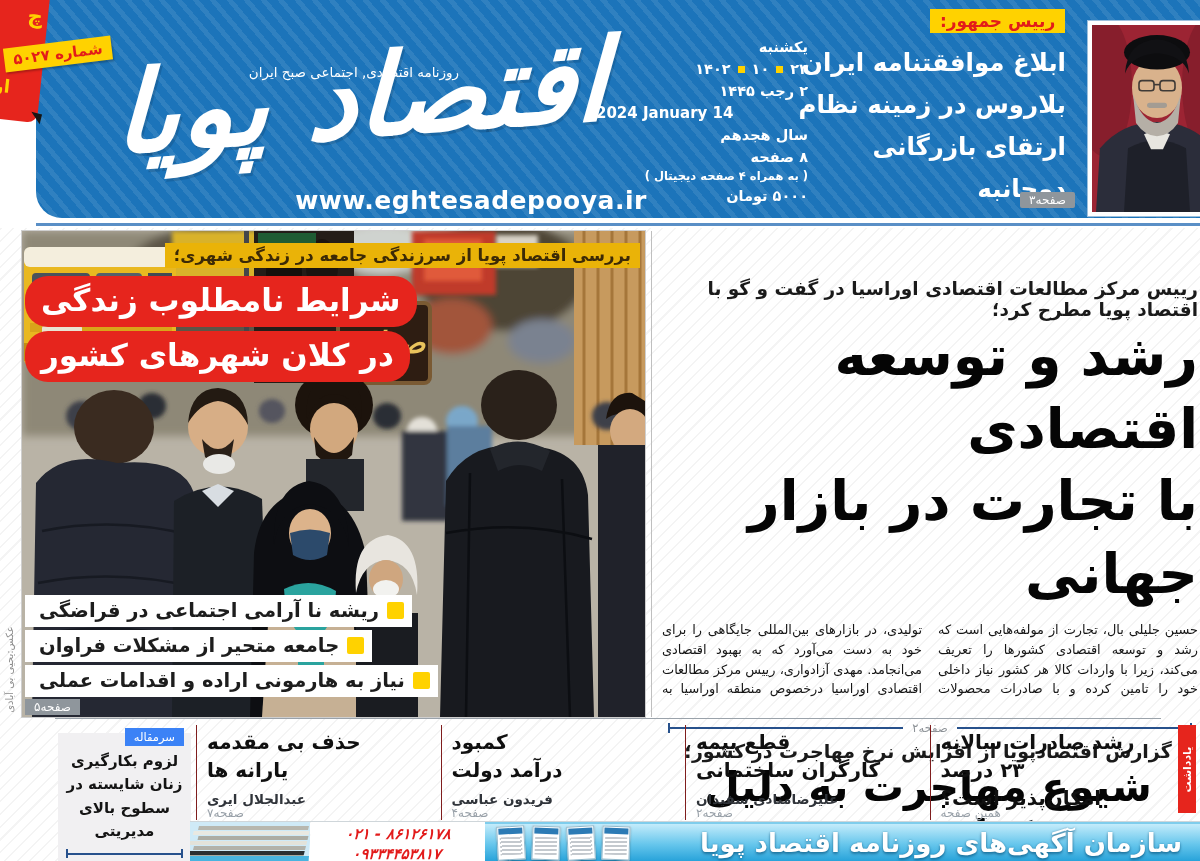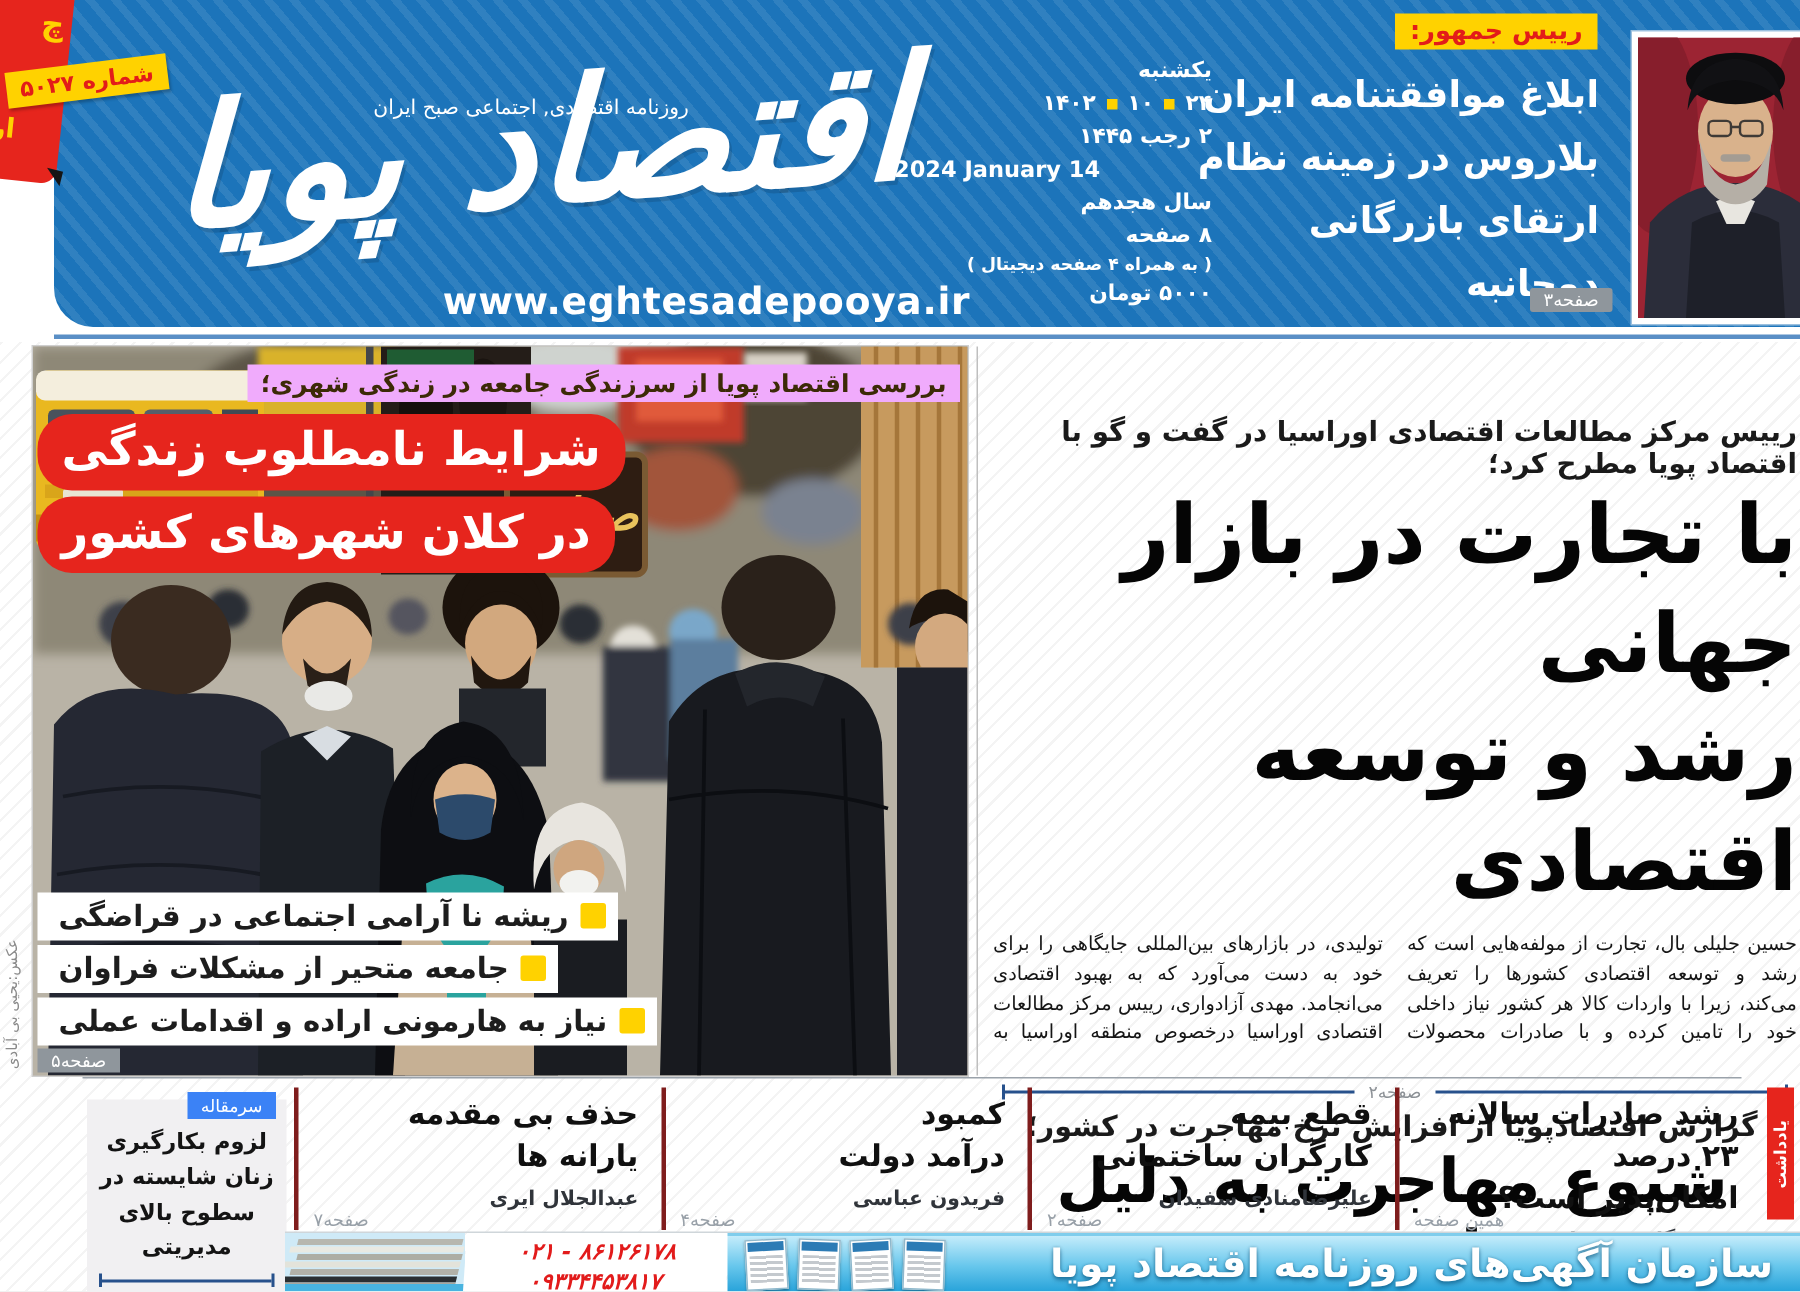--- a/index.html
+++ b/index.html
@@ -42,21 +42,21 @@
   .corner-ribbon .f2{position:absolute;top:80px;left:7px;color:#ffd200;font-size:18px;font-weight:bold;}
   .corner-arrow{position:absolute;left:30px;top:113px;width:0;height:0;z-index:3;
         border-left:11px solid transparent;border-top:10px solid #151515;transform:rotate(14deg);}
   .issue-badge{position:absolute;left:4px;top:42px;z-index:4;background:#ffd200;color:#e31c19;
         font-size:15px;font-weight:bold;padding:3px 9px;direction:rtl;transform:rotate(-7deg);
         box-shadow:1px 2px 2px rgba(0,0,0,.25);white-space:nowrap;}
   
   .photo-block{position:absolute;left:22px;top:231px;width:623px;height:486px;background:#b9b3a6;
         box-shadow:0 0 0 1px #cfcfcf;}
   .photo-block svg.scene{position:absolute;left:0;top:0;width:100%;height:100%;}
-  .photo-kicker{position:absolute;right:5px;top:12px;background:#f0abfc;color:#3c2a06;
+  .photo-kicker{position:absolute;right:5px;top:12px;background:#eab308;color:#3c2a06;
         font-size:16.5px;font-weight:bold;direction:rtl;padding:3px 9px;white-space:nowrap;}
   .red-h{position:absolute;left:3px;background:#e6251d;color:#fff;font-weight:900;
         font-size:31px;direction:rtl;padding:5px 16px 7px;white-space:nowrap;line-height:1.25;border-radius:23px;}
   .red-h.l1{top:45px;}
   .red-h.l2{top:100px;}
   .strips{position:absolute;left:3px;top:364px;display:flex;flex-direction:column;
         align-items:flex-start;gap:3px;}
   .strip{display:flex;direction:rtl;align-items:center;gap:8px;background:#fff;
         padding:4px 8px 5px 14px;font-size:19.5px;font-weight:900;color:#1d1d1d;white-space:nowrap;}
   .strip .sq2{width:17px;height:17px;background:#ffd200;border-radius:2px;flex:none;}
@@ -81,22 +81,22 @@
   .art-h1{font-size:41px;font-weight:900;color:#050505;text-align:center;line-height:1.15;
         letter-spacing:-1px;margin-top:2px;}
   
   .bottom{position:absolute;left:0;top:718px;width:1200px;height:104px;}
   .bottom-topline{position:absolute;left:55px;top:0;width:1106px;border-top:1px solid #9aa2aa;}
   .note-tab{position:absolute;left:1178px;top:7px;width:18px;height:88px;background:#e6251d;}
   .note-tab span{position:absolute;left:-34px;top:38px;width:86px;transform:rotate(-90deg);
         color:#fff;font-size:11px;font-weight:bold;text-align:center;direction:rtl;}
   .bcols{position:absolute;left:196px;top:7px;width:978px;height:95px;display:flex;
         flex-direction:row-reverse;}
-  .bcol{flex:1;position:relative;border-left:3px solid #7f1d1d;padding:3px 15px 0 10px;
-        direction:rtl;text-align:right;}
+  .bcol{flex:1;position:relative;border-left:1px solid #7f1d1d;padding:3px 15px 0 10px;
+        direction:rtl;text-align:left;}
   .bcol .t{font-size:20px;font-weight:900;color:#101010;line-height:1.4;white-space:pre-line;}
   .bcol .a{font-size:13.5px;font-weight:bold;color:#30343a;margin-top:7px;}
   .bcol .pg{position:absolute;left:10px;bottom:0;color:#98a0a8;font-size:12px;}
   .editorial{position:absolute;left:58px;top:15px;width:133px;height:128px;background:#f1f0f2;}
   .ed-badge{position:absolute;right:7px;top:-5px;background:#3b82f6;color:#fff;font-size:11.5px;
         padding:2px 9px;direction:rtl;}
   .ed-title{margin-top:17px;font-size:15px;font-weight:900;color:#141414;text-align:center;
         direction:rtl;line-height:1.55;padding:0 5px;}
   .ed-line{display:flex;align-items:center;margin:6px 8px 5px;}
   .ed-line .bar{flex:1;height:2px;background:#27518c;}
@@ -310,22 +310,22 @@
         <span>نیاز به هارمونی اراده و اقدامات عملی</span>
       </div>
     </div>
     <div class="photo-pagebadge">صفحه۵</div>
   </div>
   <div class="photo-credit">عکس:یحیی بی آبادی</div>
   <div class="v-divider"></div>
 
   <div class="lead">
     <div class="lead-kicker">رییس مرکز مطالعات اقتصادی اوراسیا در گفت و گو با اقتصاد پویا مطرح کرد؛</div>
+    <div class="lead-h">رشد و توسعه اقتصادی</div>
     <div class="lead-h">با تجارت در بازار جهانی</div>
-    <div class="lead-h">رشد و توسعه اقتصادی</div>
     <div class="lead-body">حسین جلیلی بال، تجارت از مولفه‌هایی است که رشد و توسعه اقتصادی کشورها را تعریف می‌کند، زیرا با واردات کالا هر کشور نیاز داخلی خود را تامین کرده و با صادرات محصولات تولیدی، در بازارهای بین‌المللی جایگاهی را برای خود به دست می‌آورد که به بهبود اقتصادی می‌انجامد. مهدی آزادواری، رییس مرکز مطالعات اقتصادی اوراسیا درخصوص منطقه اوراسیا به خبرنگار ما گفت: منطقه اوراسیابازاری بکر برای تجارت،تجار و بازرگانان ایرانی به حساب می آید.در منطقه اوراسیا،اتحادیه اقتصادی دارا است که در حال حاضر ۵ کشور عضو این اتحادیه می باشند که در آینده امید است تعداد آنان افزایش یابد.علیرغم اینکه تعداد آنان قرار است افزایش یابد...</div>
     <div class="pgline">
       <span class="cap"></span>
         <span class="bar"></span>
       <span class="lbl">صفحه۲</span>
       <span class="bar"></span>
         <span class="cap"></span>
     </div>
 
     <div class="art-kicker">گزارش اقتصادپویا از افزایش نرخ مهاجرت در کشور؛</div>

